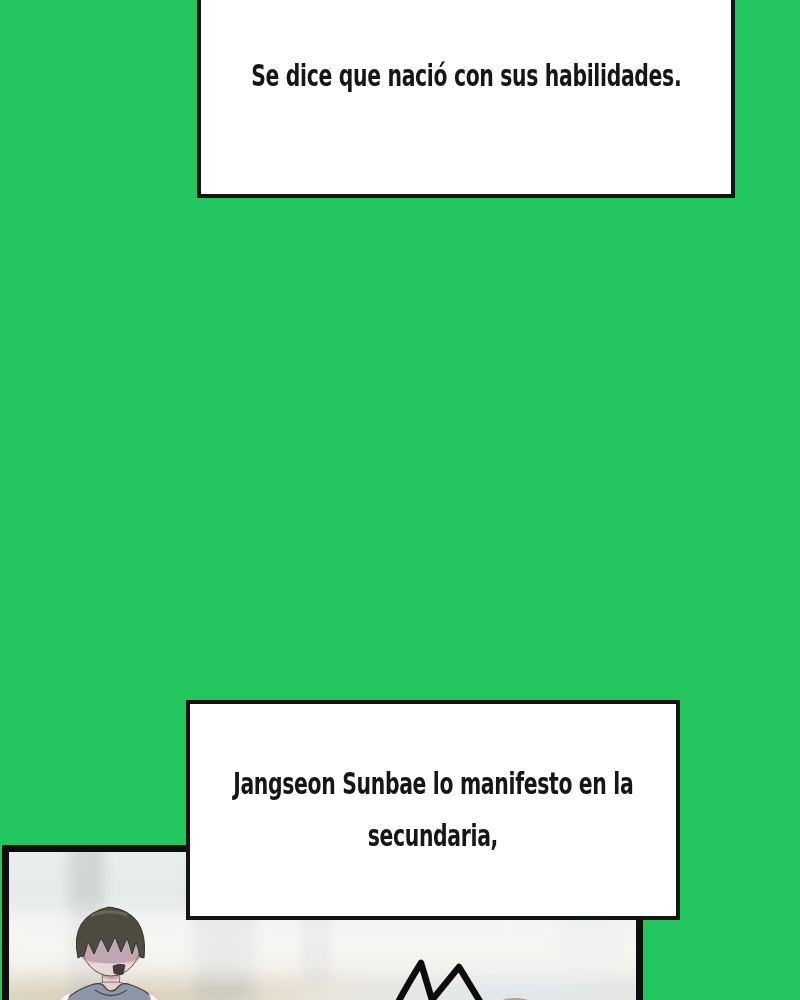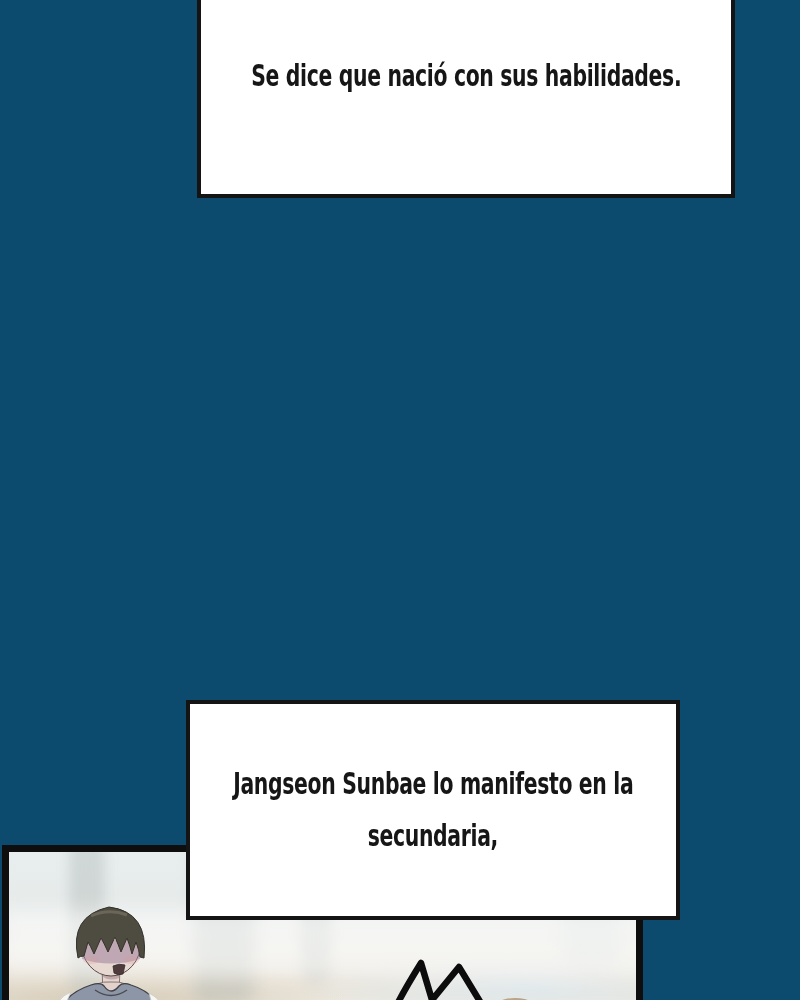--- a/index.html
+++ b/index.html
@@ -1,20 +1,20 @@
 <!DOCTYPE html>
 <html><head>
 <meta charset="utf-8">
 <style>
   html,body{margin:0;padding:0;}
   body{
     width:800px;height:1000px;overflow:hidden;background:#ffffff;
     font-family:"DejaVu Sans","Liberation Sans",sans-serif;
   }
-  .page{position:relative;width:800px;height:1000px;background:#0c4a6e;overflow:hidden;}
+  .page{position:relative;width:800px;height:1000px;background:#22c55e;overflow:hidden;}
 
   
   .caption-box{
     position:absolute;background:#ffffff;border:4px solid #141414;
     box-sizing:border-box;display:flex;flex-direction:column;
     align-items:center;justify-content:center;z-index:5;
   }
   .caption-box-1{left:197px;top:-46px;width:538px;height:244px;}
   .caption-box-2{left:186px;top:700px;width:494px;height:220px;gap:12px;}
   .caption-line{

